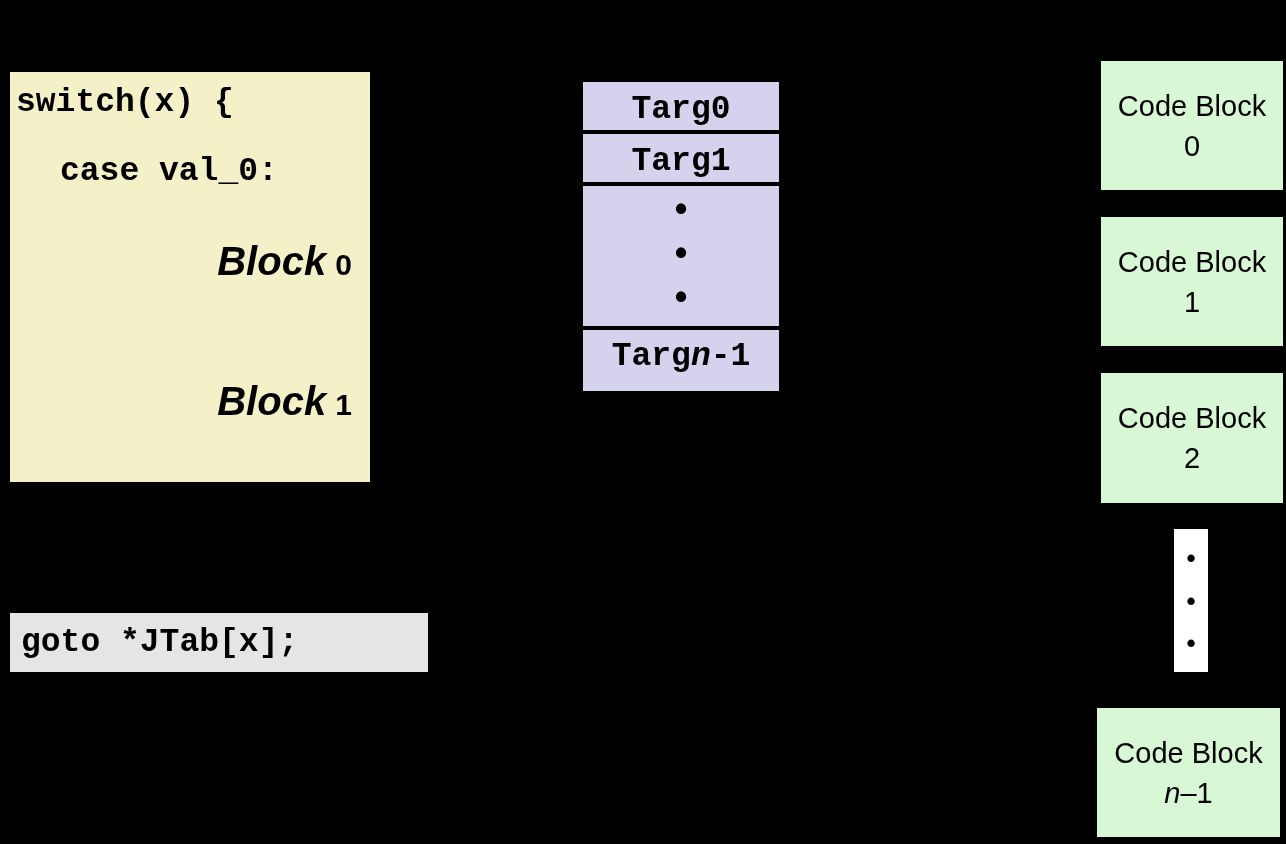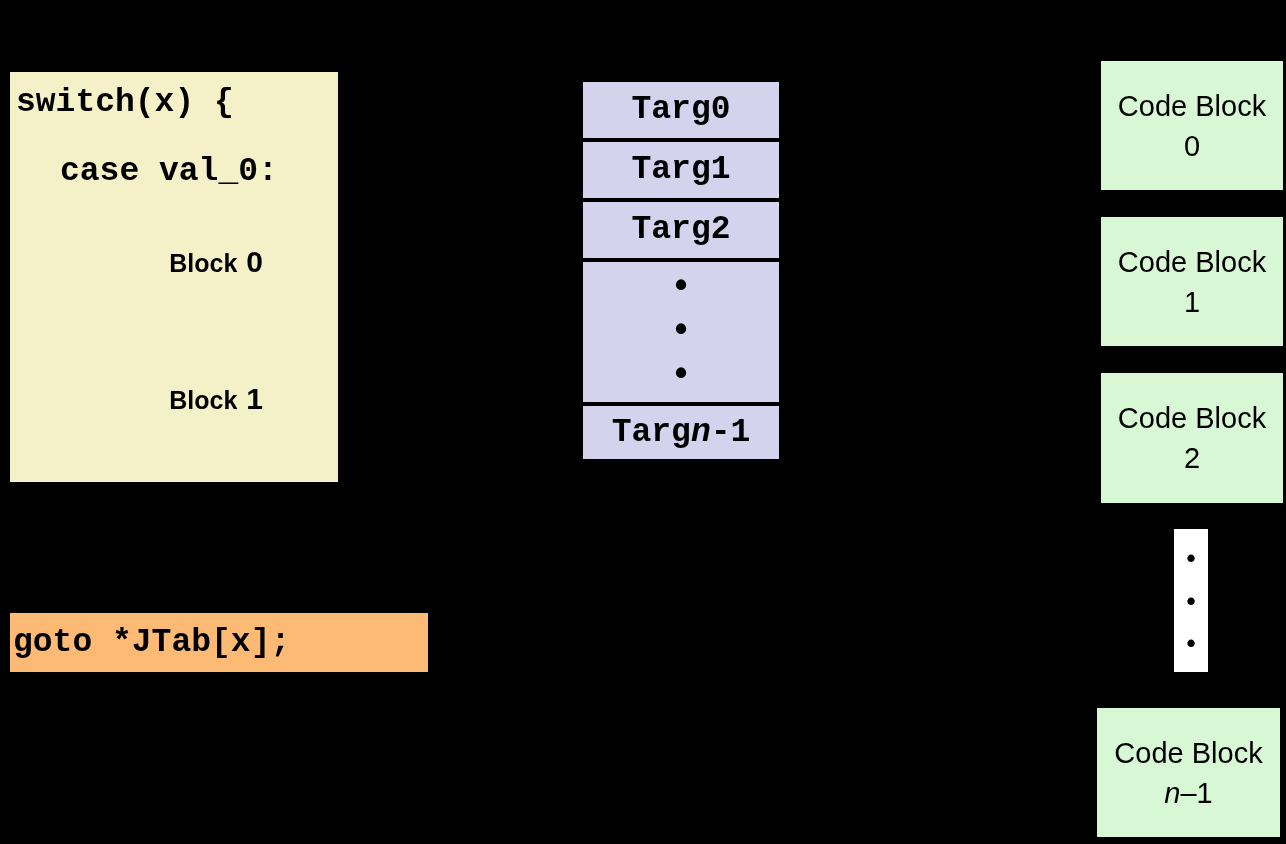--- a/index.html
+++ b/index.html
@@ -14,72 +14,72 @@
   .mono {
     font-family: "Liberation Mono", "DejaVu Sans Mono", monospace;
     font-weight: bold;
     color: #000000;
   }
   .mono-it { font-style: italic; }
 
   
   .switch-box {
     position: absolute; left: 10px; top: 72px;
-    width: 328px; height: 410px;
+    width: 360px; height: 410px;
     background: #f4f1c9;
     box-sizing: border-box;
     padding: 8px 0 16px 6px;
     font-size: 33px; line-height: 45px;
   }
   .code-line { white-space: pre; }
   .l-ind1 { padding-left: 44px; margin-top: 24px; }
   .l-ind2 { padding-left: 74px; }
   .block-label {
     font-family: "Liberation Sans", sans-serif;
-    font-weight: bold; 
-    font-size: 25px; margin-right: 9px;
+    font-weight: bold; font-style: italic;
+    font-size: 40px; margin-right: 9px; margin-left: 48px;
   }
   .block-num {
     font-family: "Liberation Sans", sans-serif;
     font-weight: bold; font-size: 30px;
   }
   .block-num .it { font-style: italic; }
   .dots-h { padding-left: 86px; letter-spacing: 14px; font-size: 32px; }
 
   
   .goto-box {
     position: absolute; left: 10px; top: 613px;
     width: 418px; height: 59px;
-    background: #fdba74;
+    background: #e5e5e5;
     box-sizing: border-box;
     font-size: 33px; line-height: 59px;
-    padding-left: 3px;
+    padding-left: 11px;
     white-space: pre;
   }
 
   
   .jump-table {
     position: absolute; left: 583px; top: 82px;
     width: 196px;
   }
   .jt-cell {
     background: #d5d2ee;
-    height: 56px; line-height: 56px;
+    height: 48px; line-height: 56px;
     margin-bottom: 4px;
     text-align: center;
     font-size: 33px;
     color: #000000;
   }
   .jt-dots {
     height: 140px;
     display: flex; flex-direction: column;
     justify-content: space-evenly; align-items: center;
     line-height: 1; font-size: 36px;
   }
-  .jt-last { height: 53px; line-height: 53px; margin-bottom: 0; }
+  .jt-last { height: 61px; line-height: 53px; margin-bottom: 0; }
 
   
   .code-block {
     position: absolute;
     background: #d7f7d5;
     color: #000000;
     display: flex; flex-direction: column;
     justify-content: center; align-items: center;
     font-weight: normal; font-size: 29px; line-height: 40px;
     text-align: center;
@@ -118,21 +118,20 @@
     <span class="block-label">Block</span><span class="block-num"><span class="it">n</span><span>–1</span></span>
   </div>
   <div class="code-line">}</div>
 </div>
 
 <div class="goto-box mono">goto *JTab[x];</div>
 
 <div class="jump-table">
   <div class="jt-cell mono">Targ0</div>
   <div class="jt-cell mono">Targ1</div>
-  <div class="jt-cell mono">Targ2</div>
   <div class="jt-cell jt-dots mono">
     <span>•</span>
     <span>•</span>
     <span>•</span>
   </div>
   <div class="jt-cell jt-last mono">
     <span>Targ</span><span class="mono-it">n</span><span>-1</span>
   </div>
 </div>
 

